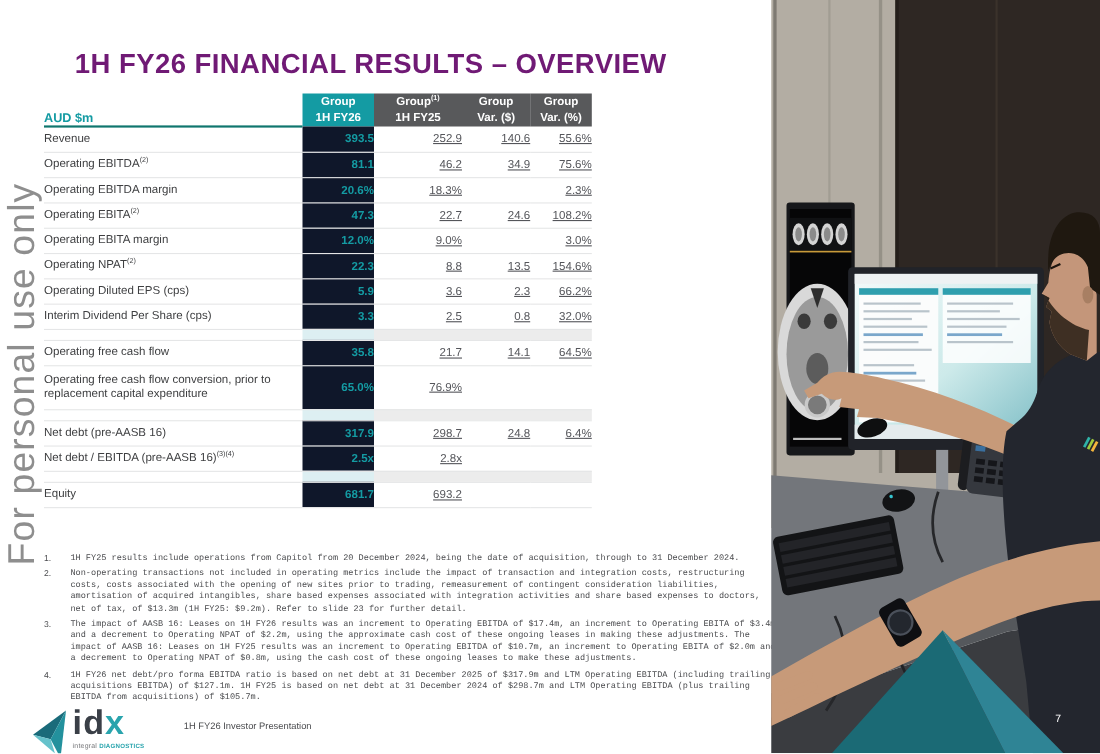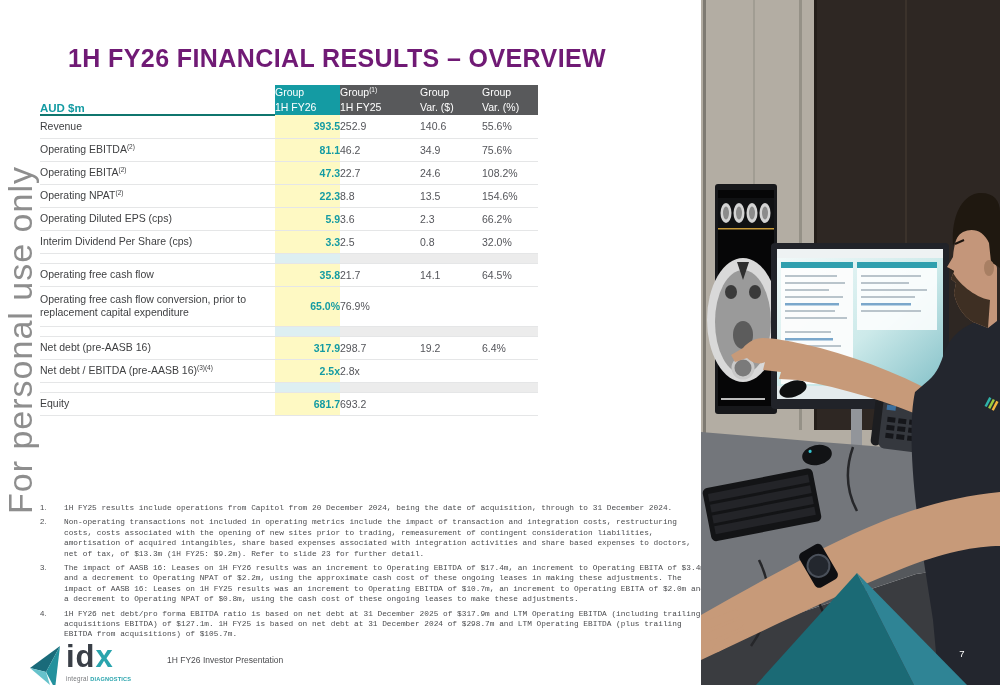--- a/index.html
+++ b/index.html
@@ -26,31 +26,31 @@
 
   
   .fin-wrap { position:absolute; left:40px; top:85px; }
   table.fin { border-collapse:collapse; table-layout:fixed; width:498px; font-size:10.5px; }
   table.fin th, table.fin td { padding:0; }
   th.h-unit {
     text-align:left; vertical-align:bottom; color:#149ba3; font-size:11.5px;
     font-weight:bold; border-bottom:2px solid #0f766e; padding:0 0 3px 1px;
   }
   th.h-col {
-    background:#58595b; color:#ffffff; font-weight:normal; text-align:left;
+    background:#58595b; color:#ffffff; font-weight:bold; text-align:center;
     vertical-align:bottom; padding:4px 8px 4px 0; line-height:15px; font-size:10.5px;
   }
   th.h-col.teal { background:#149ba3; }
   th.h-col sup, td sup { font-size:6.5px; vertical-align:super; line-height:0; }
   tbody td { border-bottom:1px solid #e5e6e7; vertical-align:middle; }
   tr.d  { height:23px; }
   tr.tall { height:40px; }
   td.lbl { padding-left:2px; color:#3e3f41; line-height:1.25; }
-  td.num { padding-right:8px; color:#54555a; }
-  td.c1  { background:#fef9c3; color:#149ba3; font-weight:bold; text-align:right; padding-right:8px; }
+  td.num { text-align:right; padding-right:8px; color:#54555a;text-decoration:underline; }
+  td.c1  { background:#0f172a; color:#149ba3; font-weight:bold; text-align:right; padding-right:8px; }
   tr.sp  { height:10px; }
   tr.sp td      { background:#ececec; }
   tr.sp td.lbl  { background:#ffffff; }
   tr.sp td.c1   { background:#ddeff2; }
 
   
   .footnotes { position:absolute; left:40px; top:503px; width:668px;
     font-size:7.8px; line-height:10.4px; color:#4b4c4f; }
   .fn { display:flex; margin-bottom:4px; }
   .fn-num { flex:0 0 24px; }
@@ -121,27 +121,41 @@
           <td class="num">55.6%</td>
         </tr>
         <tr class="d">
           <td class="lbl"><span>Operating EBITDA</span><sup>(2)</sup></td>
           <td class="c1">81.1</td>
           <td class="num">46.2</td>
           <td class="num">34.9</td>
           <td class="num">75.6%</td>
         </tr>
         <tr class="d">
+          <td class="lbl"><span>Operating EBITDA margin</span><sup></sup></td>
+          <td class="c1">20.6%</td>
+          <td class="num">18.3%</td>
+          <td class="num"></td>
+          <td class="num">2.3%</td>
+        </tr>
+        <tr class="d">
           <td class="lbl"><span>Operating EBITA</span><sup>(2)</sup></td>
           <td class="c1">47.3</td>
           <td class="num">22.7</td>
           <td class="num">24.6</td>
           <td class="num">108.2%</td>
         </tr>
         <tr class="d">
+          <td class="lbl"><span>Operating EBITA margin</span><sup></sup></td>
+          <td class="c1">12.0%</td>
+          <td class="num">9.0%</td>
+          <td class="num"></td>
+          <td class="num">3.0%</td>
+        </tr>
+        <tr class="d">
           <td class="lbl"><span>Operating NPAT</span><sup>(2)</sup></td>
           <td class="c1">22.3</td>
           <td class="num">8.8</td>
           <td class="num">13.5</td>
           <td class="num">154.6%</td>
         </tr>
         <tr class="d">
           <td class="lbl"><span>Operating Diluted EPS (cps)</span><sup></sup></td>
           <td class="c1">5.9</td>
           <td class="num">3.6</td>
@@ -176,21 +190,21 @@
         </tr>
         <tr class="sp">
             <td class="lbl"></td>
             <td class="c1"></td>
             <td colspan="3"></td>
           </tr>
         <tr class="d">
           <td class="lbl"><span>Net debt (pre-AASB 16)</span><sup></sup></td>
           <td class="c1">317.9</td>
           <td class="num">298.7</td>
-          <td class="num">19.2</td>
+          <td class="num">24.8</td>
           <td class="num">6.4%</td>
         </tr>
         <tr class="d">
           <td class="lbl"><span>Net debt / EBITDA (pre-AASB 16)</span><sup>(3)(4)</sup></td>
           <td class="c1">2.5x</td>
           <td class="num">2.8x</td>
           <td class="num"></td>
           <td class="num"></td>
         </tr>
         <tr class="sp">

